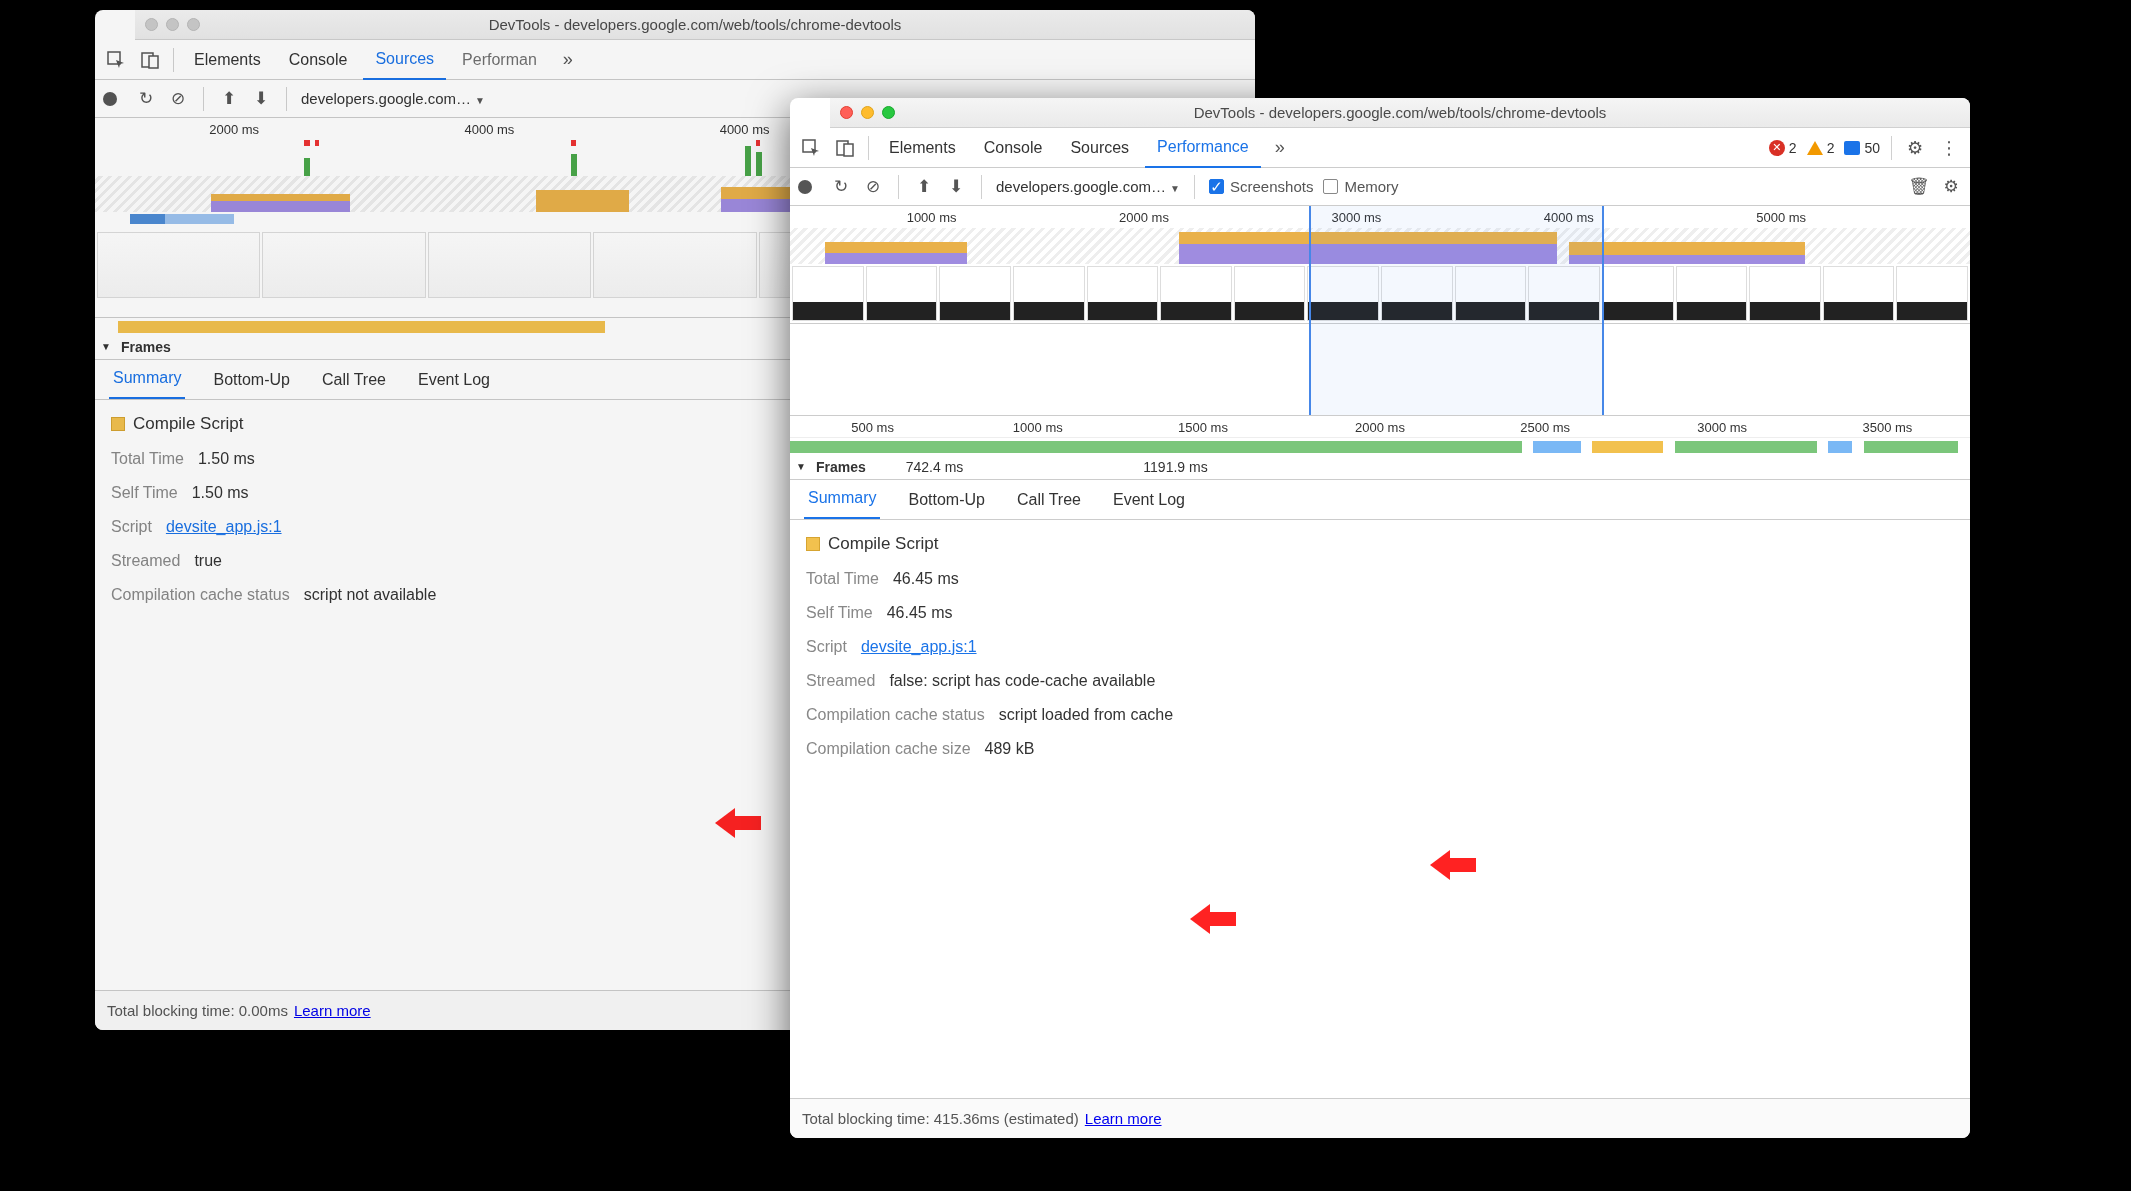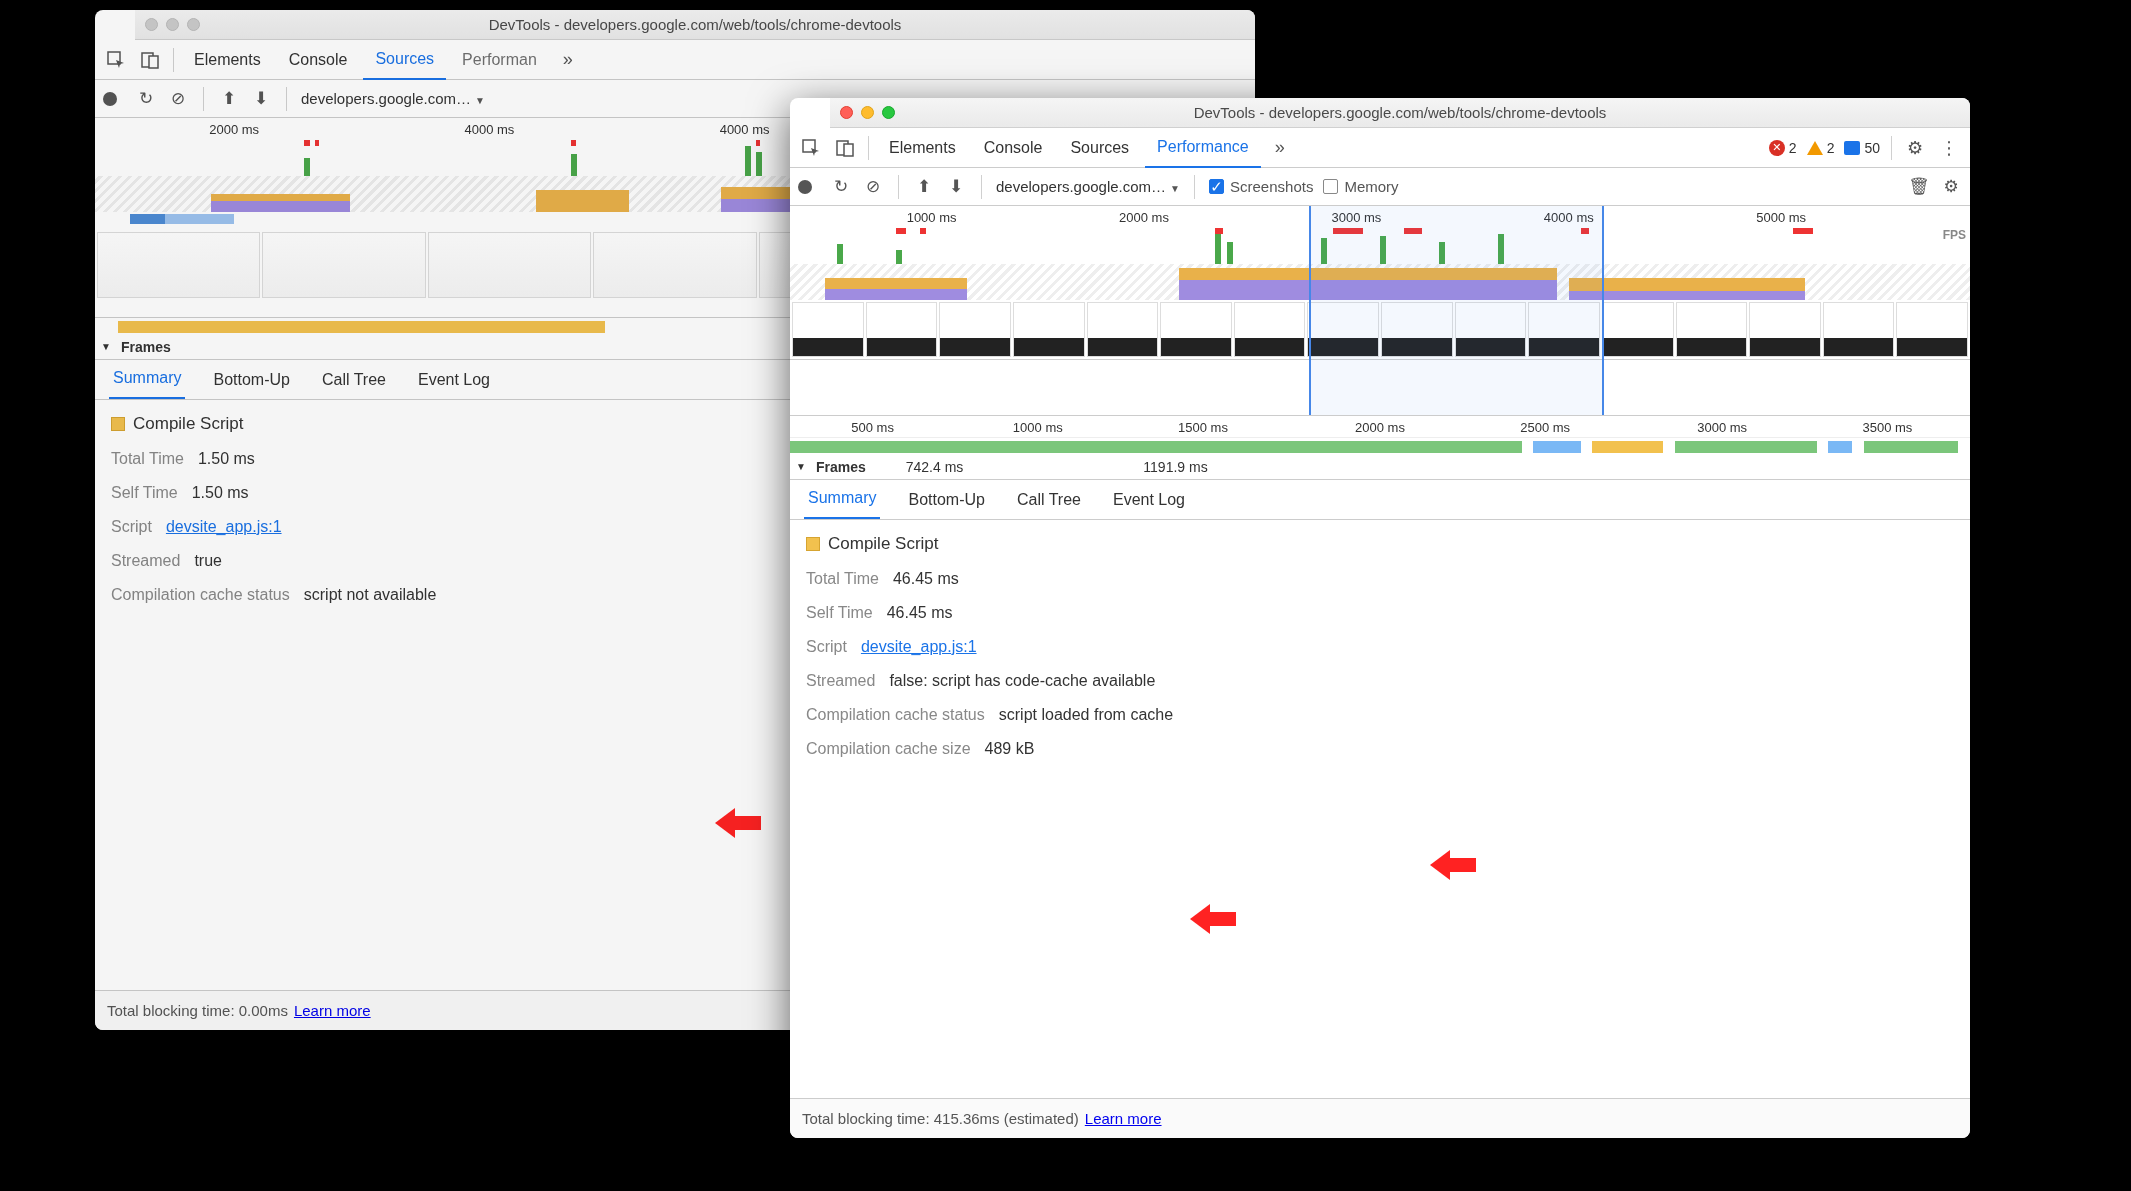--- a/index.html
+++ b/index.html
@@ -370,38 +370,20 @@
   </div>
 
   <div class="overview" style="height:210px">
     <div class="ruler">
       <span style="left:12%">1000 ms</span>
       <span style="left:30%">2000 ms</span>
       <span style="left:48%">3000 ms</span>
       <span style="left:66%">4000 ms</span>
       <span style="left:84%">5000 ms</span>
     </div>
-    <div class="fps-row">
-      <span class="side-label">FPS</span>
-      <div class="redmark" style="left:9%;width:10px"></div>
-      <div class="redmark" style="left:11%;width:6px"></div>
-      <div class="redmark" style="left:36%;width:8px"></div>
-      <div class="redmark" style="left:46%;width:30px"></div>
-      <div class="redmark" style="left:52%;width:18px"></div>
-      <div class="redmark" style="left:67%;width:8px"></div>
-      <div class="redmark" style="left:85%;width:20px"></div>
-      <div class="fpsbar" style="left:4%;height:20px"></div>
-      <div class="fpsbar" style="left:9%;height:14px"></div>
-      <div class="fpsbar" style="left:36%;height:30px"></div>
-      <div class="fpsbar" style="left:37%;height:22px"></div>
-      <div class="fpsbar" style="left:45%;height:26px"></div>
-      <div class="fpsbar" style="left:50%;height:28px"></div>
-      <div class="fpsbar" style="left:55%;height:22px"></div>
-      <div class="fpsbar" style="left:60%;height:30px"></div>
-    </div>
     <div class="cpu-row">
       <span class="side-label">CPU</span>
       <div class="hatch"></div>
       <div class="cpufill" style="left:3%;width:12%;height:60%;background:#e9b14a;"></div>
       <div class="cpufill" style="left:3%;width:12%;height:30%;background:#9f8ce0;"></div>
       <div class="cpufill" style="left:33%;width:32%;height:90%;background:#e9b14a;"></div>
       <div class="cpufill" style="left:33%;width:32%;height:55%;background:#9f8ce0;"></div>
       <div class="cpufill" style="left:66%;width:20%;height:60%;background:#e9b14a;"></div>
       <div class="cpufill" style="left:66%;width:20%;height:25%;background:#9f8ce0;"></div>
     </div>

